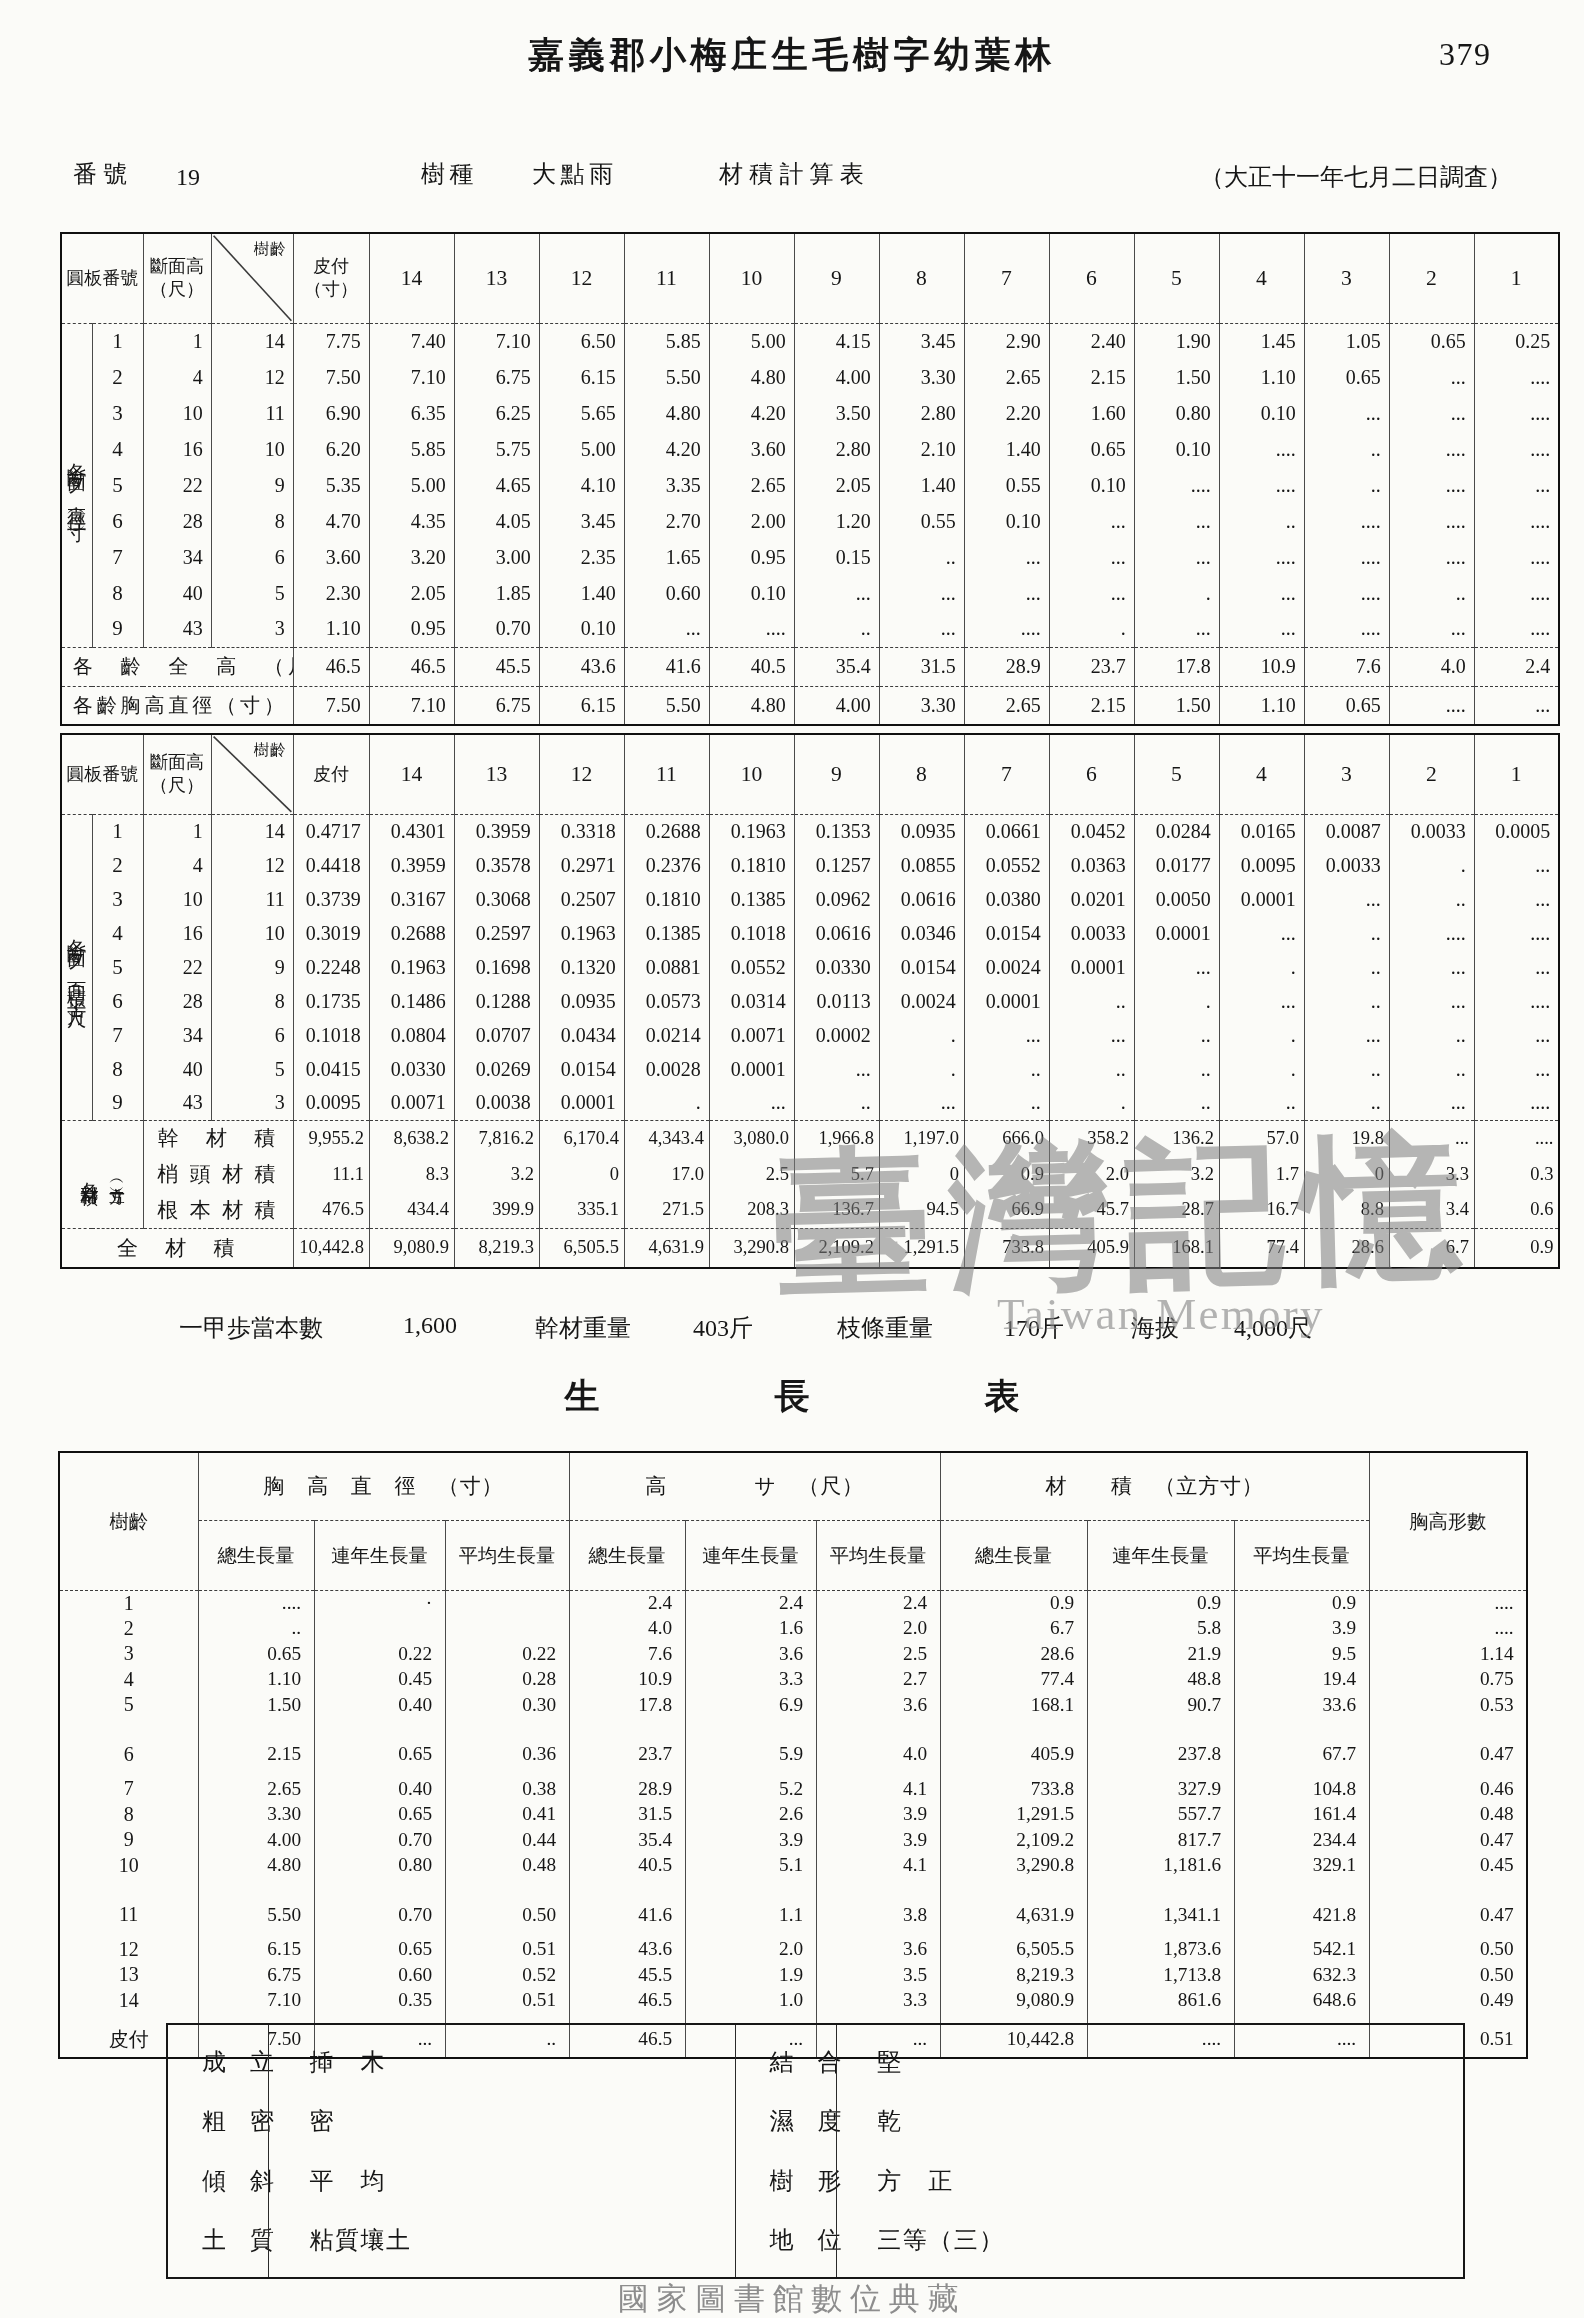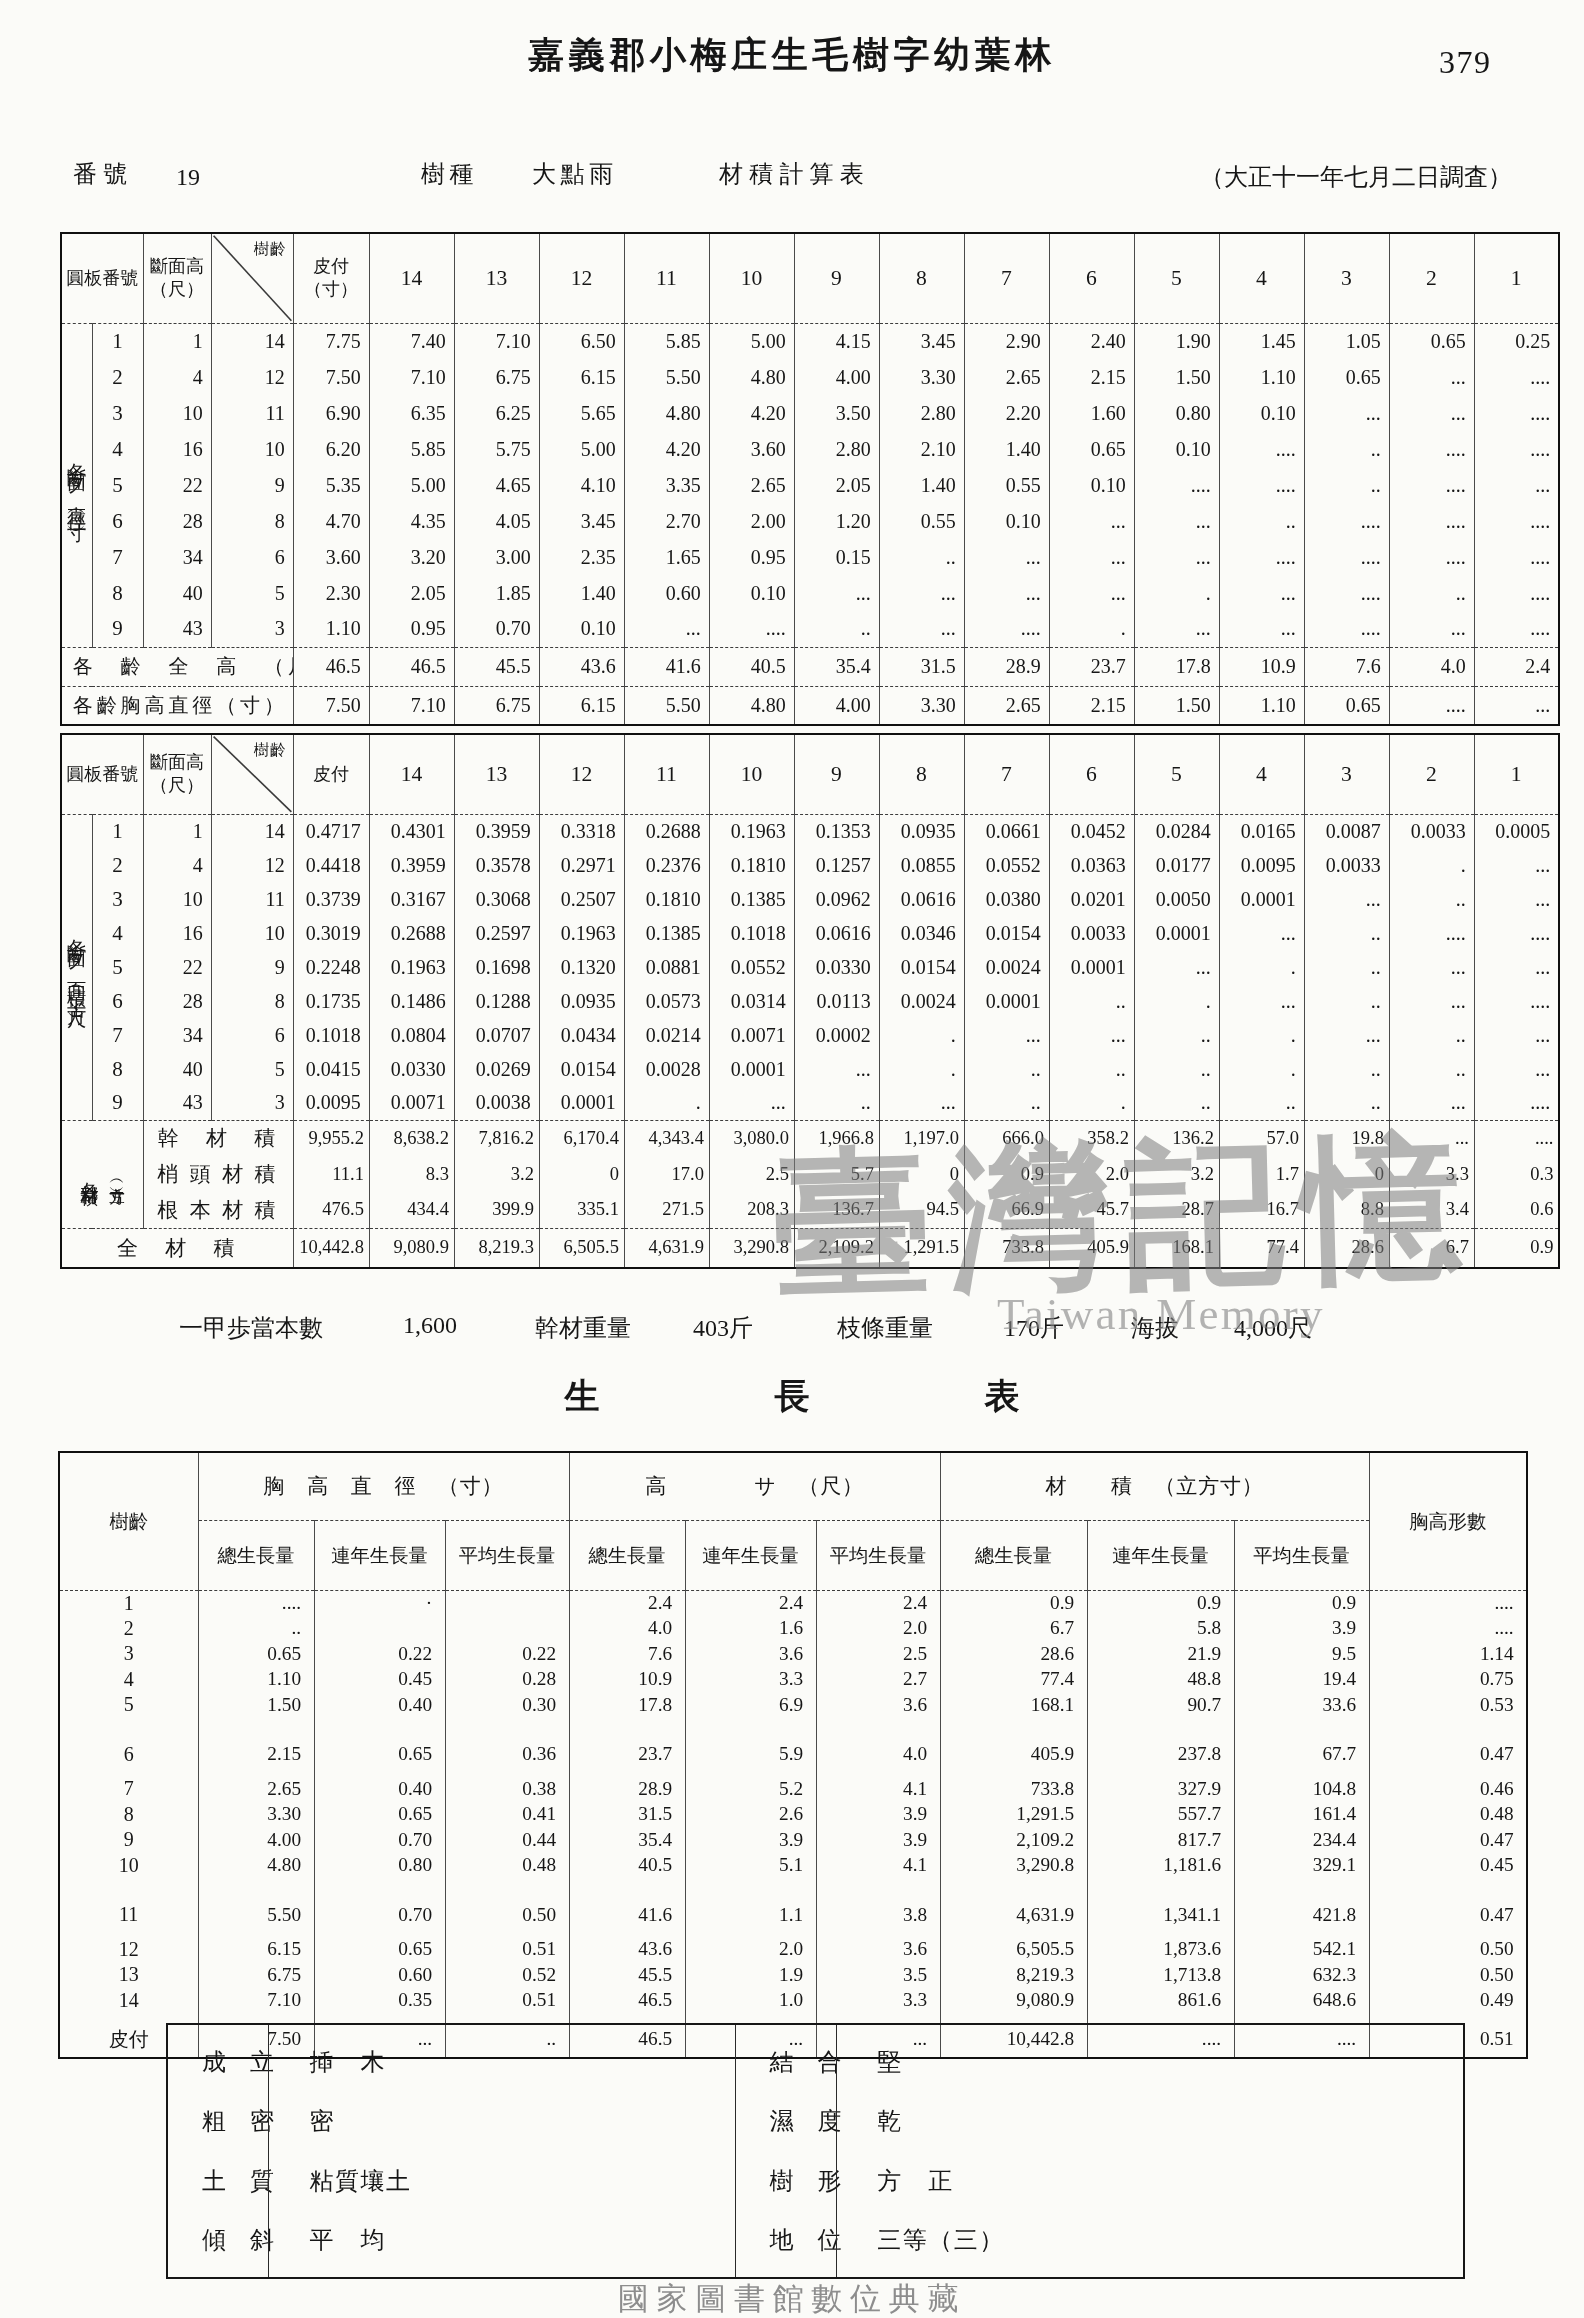--- a/index.html
+++ b/index.html
@@ -1,20 +1,20 @@
 <!DOCTYPE html>
 <html style="font-size:12.4px"><head>
 <meta charset="utf-8">
 <style>
   html,body{margin:0;padding:0;background:#e8e8e4;}
   .page{position:relative;width:1584px;height:2319px;background:#fbfbf8;overflow:hidden;
         font-family:"Liberation Serif","DejaVu Serif",serif;color:#161616;}
   .title{position:absolute;top:31px;left:0;width:1584px;text-align:center;
          font-size:36px;font-weight:700;letter-spacing:4.6px;}
-  .pageno{position:absolute;top:44px;left:1439px;font-size:32px;letter-spacing:1.5px;}
+  .pageno{position:absolute;top:36px;left:1439px;font-size:32px;letter-spacing:1.5px;}
   .subhead span{position:absolute;font-size:24px;white-space:nowrap;}
   .sh-no-label{left:73px;top:158px;letter-spacing:6.2px;}
   .sh-no{left:176px;top:164px;}
   .sh-sp-label{left:421px;top:158px;letter-spacing:4.6px;}
   .sh-sp{left:532px;top:158px;letter-spacing:4.6px;}
   .sh-calc{left:719px;top:158px;letter-spacing:6.2px;}
   .sh-date{left:1200px;top:161px;font-size:22.4px;}
 
   
   .t{position:absolute;border-collapse:collapse;table-layout:fixed;border:2.3px solid #101010;background:transparent;}
@@ -918,26 +918,26 @@
       <div class="sb-vline"></div>
       <div class="sb-row">
           <span class="sb-label">成　立</span>
           <span class="sb-val">揷　木</span>
         </div>
       <div class="sb-row">
           <span class="sb-label">粗　密</span>
           <span class="sb-val">密</span>
         </div>
       <div class="sb-row">
+          <span class="sb-label">傾　斜</span>
+          <span class="sb-val">平　均</span>
+        </div>
+      <div class="sb-row">
           <span class="sb-label">土　質</span>
           <span class="sb-val">粘質壤土</span>
-        </div>
-      <div class="sb-row">
-          <span class="sb-label">傾　斜</span>
-          <span class="sb-val">平　均</span>
         </div>
     </div>
     <div class="sb-half sb-right">
       <div class="sb-vline"></div>
       <div class="sb-row">
           <span class="sb-label">結　合</span>
           <span class="sb-val">堅</span>
         </div>
       <div class="sb-row">
           <span class="sb-label">濕　度</span>

